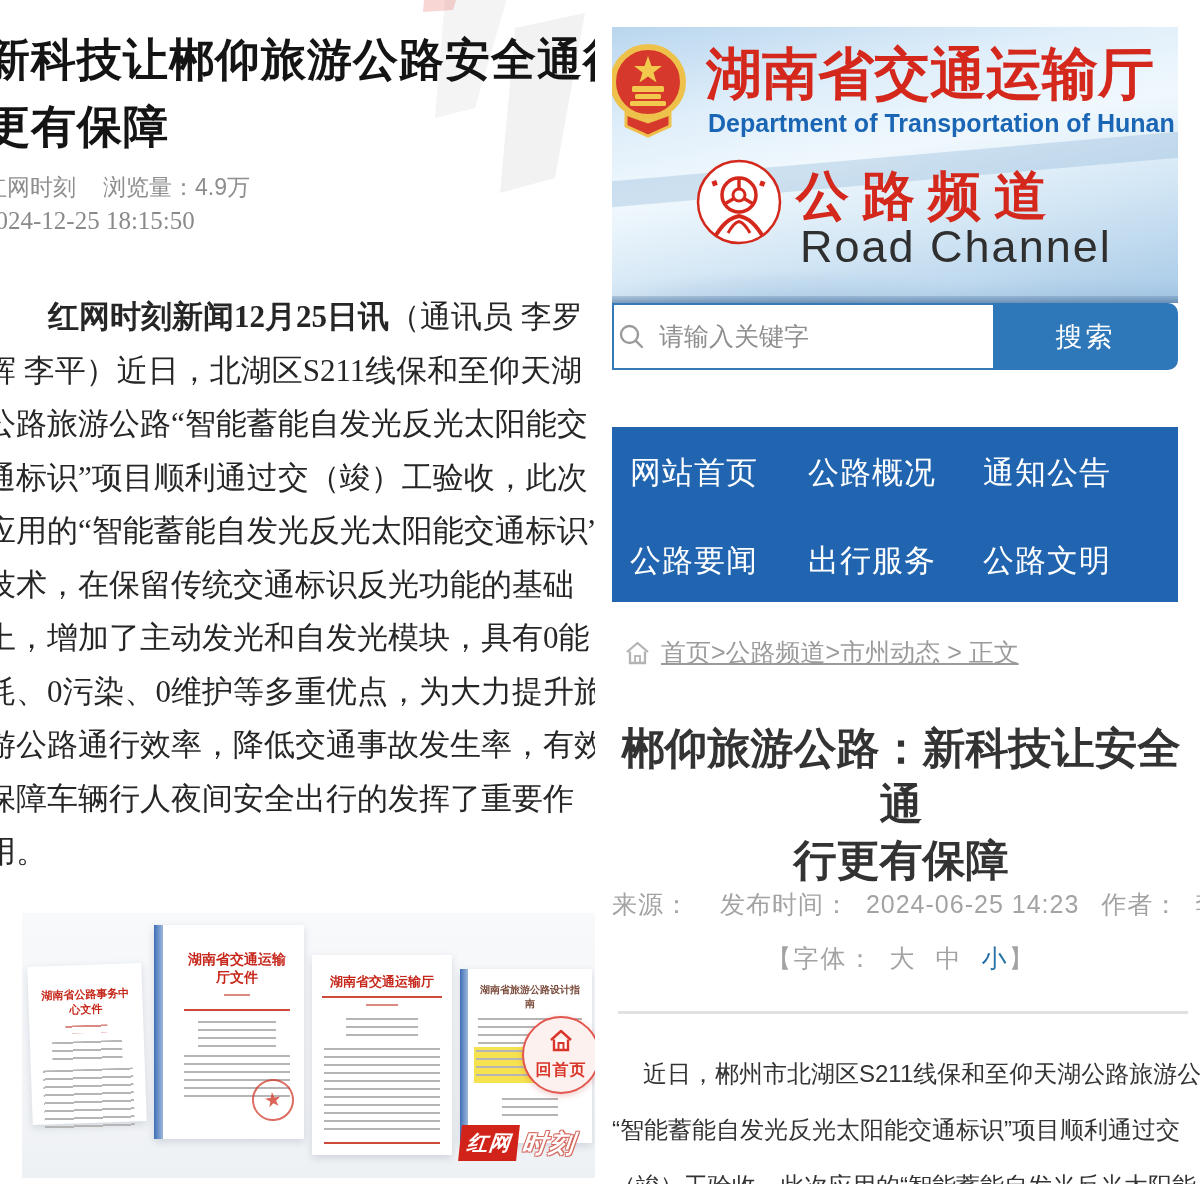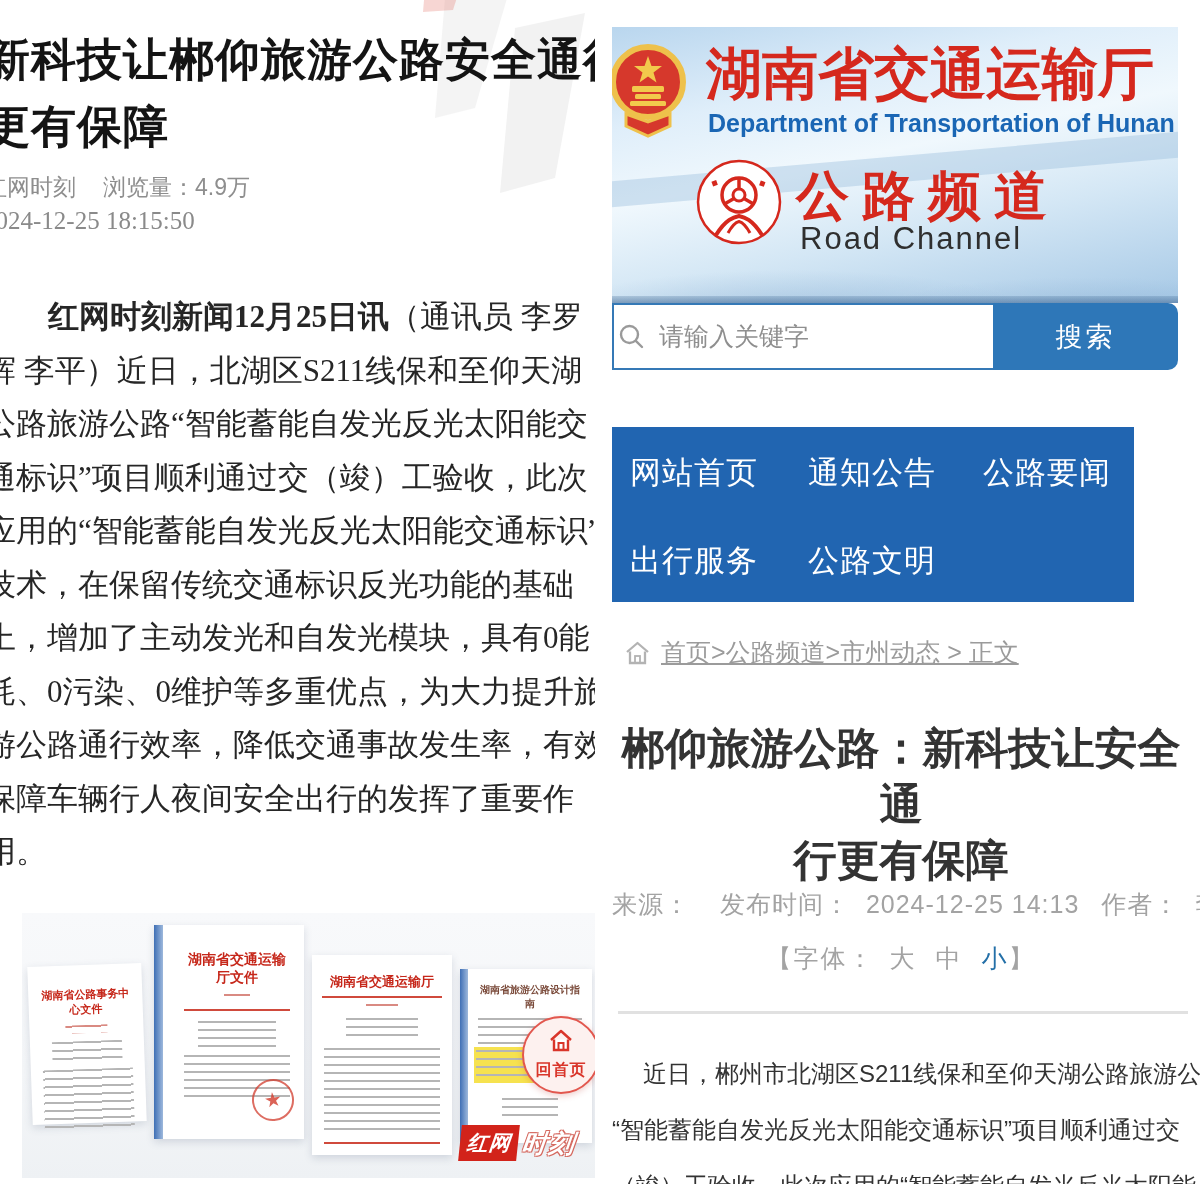--- a/index.html
+++ b/index.html
@@ -67,33 +67,33 @@
     background:radial-gradient(ellipse 340px 60px at 30% 100%,rgba(120,160,200,.35),transparent 70%),
                radial-gradient(ellipse 300px 50px at 75% 100%,rgba(120,160,200,.3),transparent 70%);}
   .r-banner .bottom-edge{position:absolute;left:0;right:0;bottom:0;height:7px;
     background:linear-gradient(180deg,rgba(70,110,150,.25),rgba(60,100,145,.55));}
   .emblem{position:absolute;left:0px;top:3px;}
   .org-cn{position:absolute;left:94px;top:10px;font-size:56px;font-weight:700;color:#d5281d;white-space:nowrap;}
   .org-en{position:absolute;left:96px;top:82px;font-size:25px;font-weight:700;color:#1a66b4;white-space:nowrap;}
   .road-logo{position:absolute;left:84px;top:132px;}
   .channel-cn{position:absolute;left:184px;top:134px;font-size:53px;font-weight:700;
     color:#d5281d;letter-spacing:13px;white-space:nowrap;}
-  .channel-en{position:absolute;left:188px;top:194px;font-size:31px;font-weight:500;
+  .channel-en{position:absolute;left:188px;top:194px;font-size:45px;font-weight:500;
     color:#2f2f2f;letter-spacing:2px;white-space:nowrap;}
 
   .r-search{position:absolute;left:0;top:303px;width:566px;height:67px;display:flex;}
   .r-search .inp-wrap{flex:1;background:#fff;border:2px solid #3579b6;border-right:none;
     display:flex;align-items:center;padding-left:4px;gap:12px;}
   .r-search input{border:none;outline:none;flex:1;font-size:25px;color:#444;
     font-family:"Liberation Sans",sans-serif;background:transparent;}
   .r-search input::placeholder{color:#8f8f8f;}
   .r-search .btn{width:185px;background:#2e77b8;border:none;border-radius:0 10px 10px 0;
     color:#fff;font-size:27px;letter-spacing:3px;font-family:"Liberation Sans",sans-serif;cursor:pointer;}
 
-  .r-nav{position:absolute;left:0;top:427px;width:522px;height:175px;background:#2165b1;
+  .r-nav{position:absolute;left:0;top:427px;width:566px;height:175px;background:#2165b1;
     display:grid;grid-template-columns:178px 175px 1fr;grid-auto-rows:88px;
     padding:25px 0 0 18px;box-sizing:border-box;}
   .r-nav div{color:#fff;font-size:31px;letter-spacing:1px;cursor:pointer;}
 
   .r-crumb{position:absolute;left:12px;top:636px;display:flex;align-items:center;gap:10px;
     color:#9b9b9b;font-size:25px;text-decoration:underline;}
   .r-title{position:absolute;left:0;top:720px;width:578px;text-align:center;
     font-size:43px;line-height:56px;font-weight:700;color:#333;}
   .r-meta{position:absolute;left:0;top:888px;width:588px;font-size:25px;color:#a3a3a3;
     white-space:nowrap;letter-spacing:1px;}
@@ -256,20 +256,21 @@
         <circle cx="11.5" cy="11.5" r="8.5" fill="none" stroke="#9a9a9a" stroke-width="2.4"></circle>
         <line x1="17.8" y1="17.8" x2="24" y2="24" stroke="#9a9a9a" stroke-width="2.4" stroke-linecap="round"></line>
       </svg>
       <input type="text" data-interactable="true" placeholder="请输入关键字" style="">
     </div>
     <button class="btn" data-interactable="true">搜索</button>
   </div>
 
   <div class="r-nav" data-interactable="false">
       <div data-interactable="true">网站首页</div>
+      <div data-interactable="true">公路概况</div>
       <div data-interactable="true">通知公告</div>
       <div data-interactable="true">公路要闻</div>
       <div data-interactable="true">出行服务</div>
       <div data-interactable="true">公路文明</div>
     </div>
 
   <div class="r-crumb" data-interactable="true">
     <svg width="27" height="26" viewBox="0 0 27 26" data-interactable="false">
       <path d="M3 12 L13.5 3 L24 12" fill="none" stroke="#b3b3b3" stroke-width="2.3" stroke-linejoin="round"></path>
       <path d="M6 11.5 V23 H21 V11.5" fill="none" stroke="#b3b3b3" stroke-width="2.3"></path>
@@ -279,21 +280,21 @@
   </div>
 
   <div class="r-title" data-interactable="false">
       <div data-interactable="false">郴仰旅游公路：新科技让安全通</div>
       <div data-interactable="false">行更有保障</div>
     </div>
 
   <div class="r-meta" data-interactable="false">
     <span data-interactable="false">来源：</span>
     <span class="m-timelab" data-interactable="false">发布时间：</span>
-    <span class="m-time" data-interactable="false">2024-12-25 14:13</span>
+    <span class="m-time" data-interactable="false">2024-06-25 14:23</span>
     <span class="m-authlab" data-interactable="false">作者：</span>
     <span class="m-auth" data-interactable="false">李罗辉、李平</span>
   </div>
 
   <div class="r-fontbar" data-interactable="false">
     <span data-interactable="false">【</span><span data-interactable="false">字体：</span>
     <span class="fb-large" data-interactable="true">大</span>
     <span class="fb-mid" data-interactable="true">中</span>
     <span class="fb-small" data-interactable="true">小</span><span data-interactable="false">】</span>
   </div>

